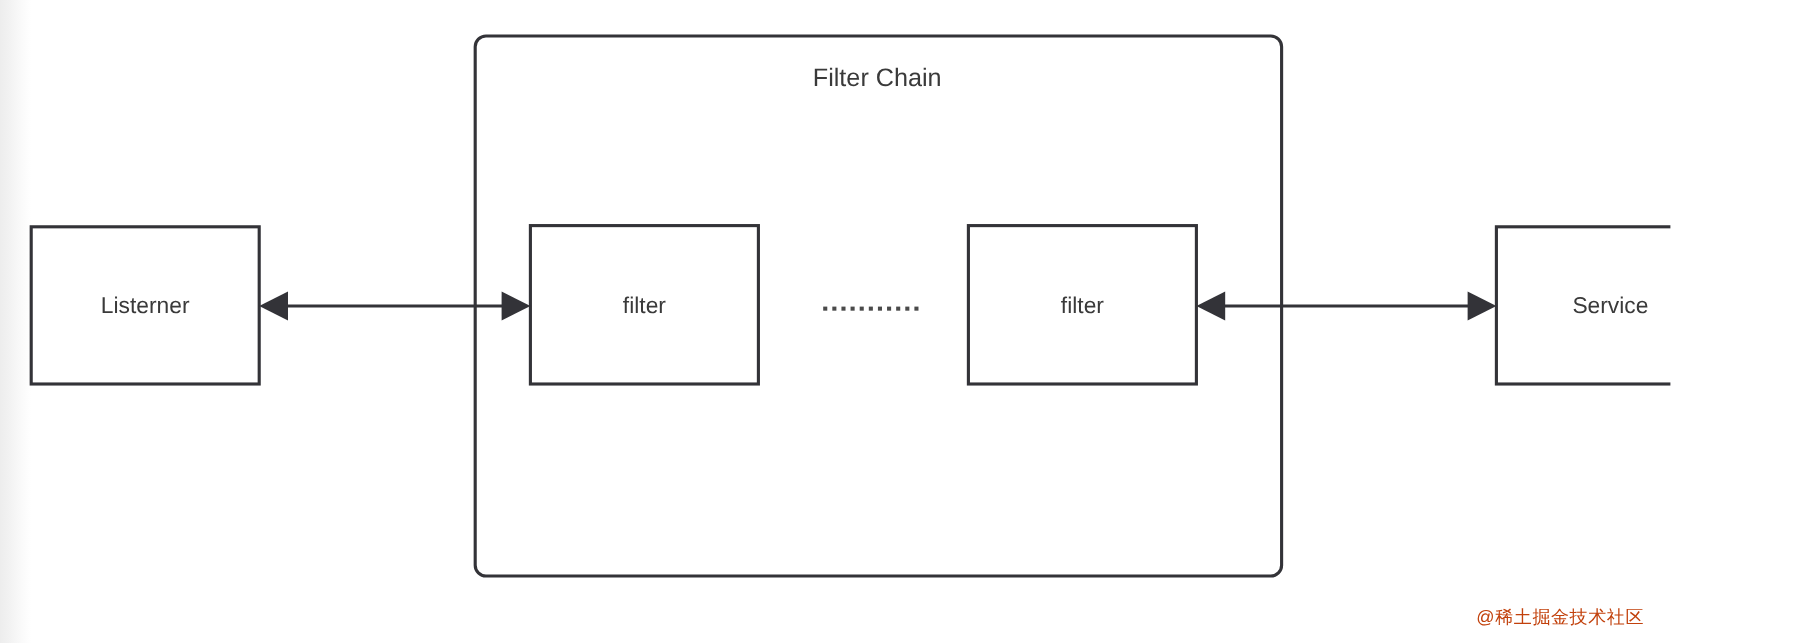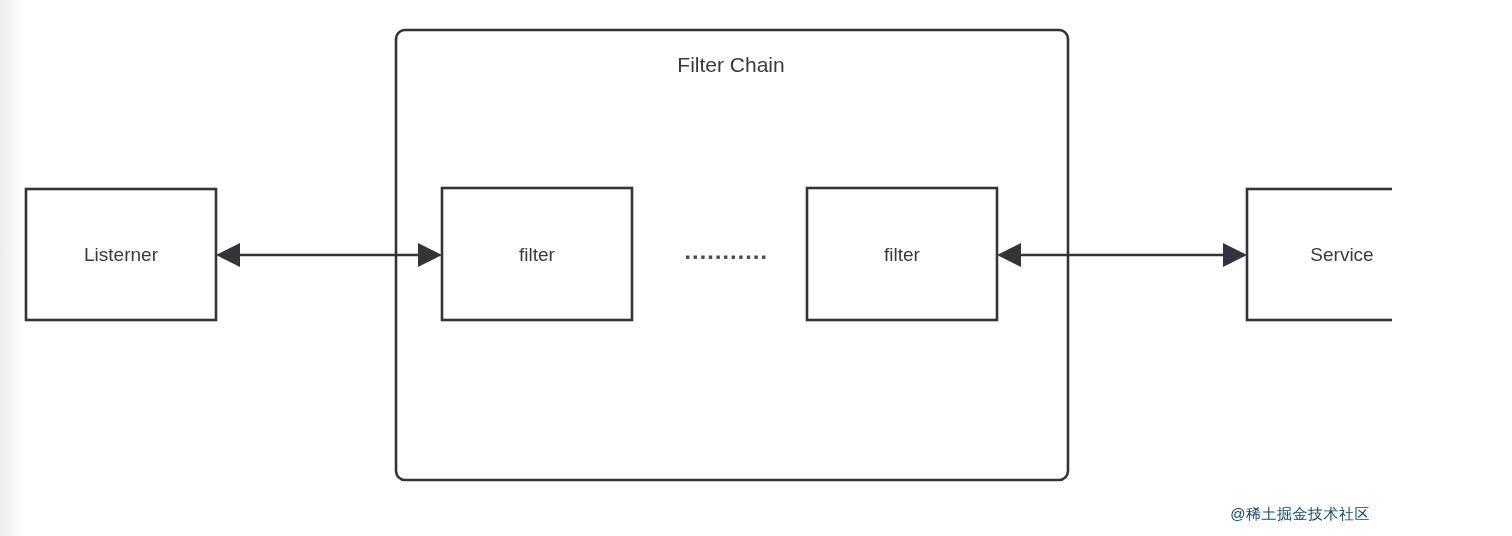--- a/index.html
+++ b/index.html
@@ -70,21 +70,21 @@
   }
   .ellipsis-dot {
     fill: #4a4a4a;
   }
   #watermark {
     position: absolute;
     right: 22px;
     bottom: 12px;
     font-family: "Liberation Sans", "DejaVu Sans", sans-serif;
     font-size: 15px;
-    color: #0c4a6e;
+    color: #c2410c;
     letter-spacing: 0.5px;
     white-space: nowrap;
     user-select: none;
   }
 </style>
 </head>
 <body>
 
 <div id="canvas">
 

